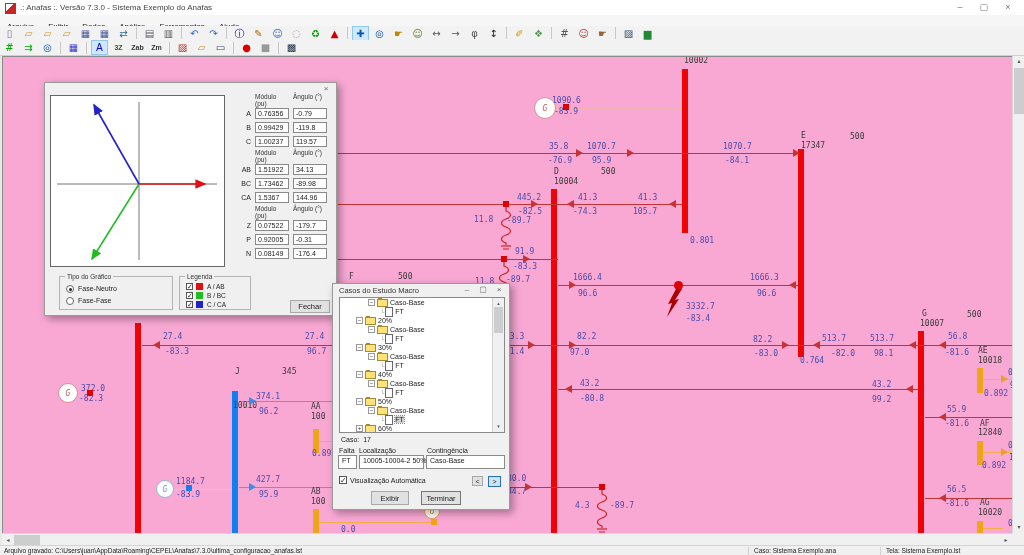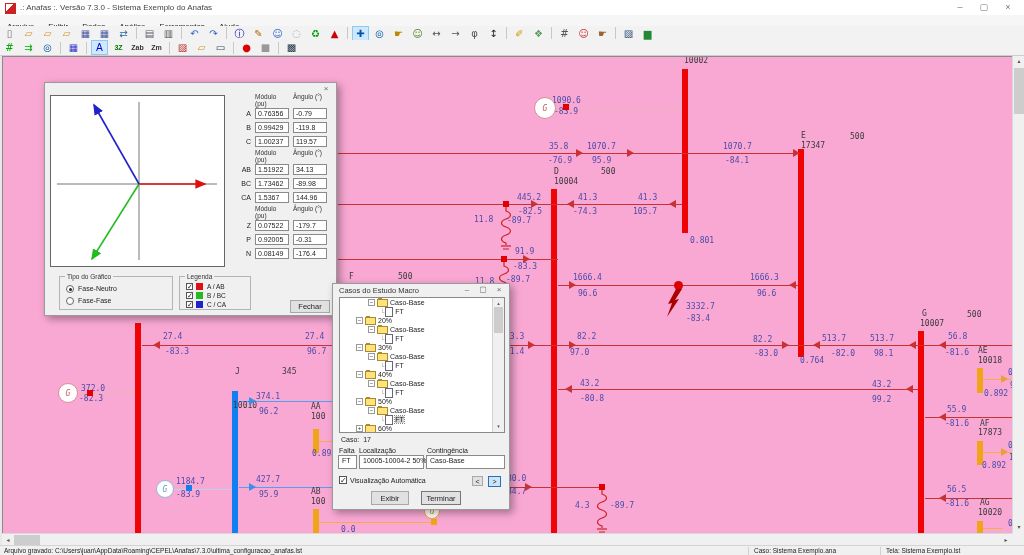--- a/index.html
+++ b/index.html
@@ -201,21 +201,21 @@
     <div class="lab b" style="left: 232px; top: 310px;">J</div>
     <div class="lab b" style="left: 230px; top: 320px; margin-top: 24px;">10010</div>
     <div class="lab b" style="left: 279px; top: 310px;">345</div>
     <div class="lab b" style="left: 308px; top: 345px;">AA</div>
     <div class="lab b" style="left: 308px; top: 355px;">100</div>
     <div class="lab b" style="left: 308px; top: 430px;">AB</div>
     <div class="lab b" style="left: 308px; top: 440px;">100</div>
     <div class="lab b" style="left: 975px; top: 289px;">AE</div>
     <div class="lab b" style="left: 975px; top: 299px;">10018</div>
     <div class="lab b" style="left: 977px; top: 362px;">AF</div>
-    <div class="lab b" style="left: 975px; top: 371px;">17873</div>
+    <div class="lab b" style="left: 975px; top: 371px;">12840</div>
     <div class="lab b" style="left: 977px; top: 441px;">AG</div>
     <div class="lab b" style="left: 975px; top: 451px;">10020</div>
     <div class="lab" style="left: 549px; top: 39px; text-align: center;">1090.6</div>
     <div class="lab" style="left: 551px; top: 50px;">-83.9</div>
     <div class="lab" style="left: 546px; top: 85px;">35.8</div>
     <div class="lab" style="left: 545px; top: 99px;">-76.9</div>
     <div class="lab" style="left: 584px; top: 85px;">1070.7</div>
     <div class="lab" style="left: 589px; top: 99px;">95.9</div>
     <div class="lab" style="left: 720px; top: 85px;">1070.7</div>
     <div class="lab" style="left: 722px; top: 99px;">-84.1</div>

